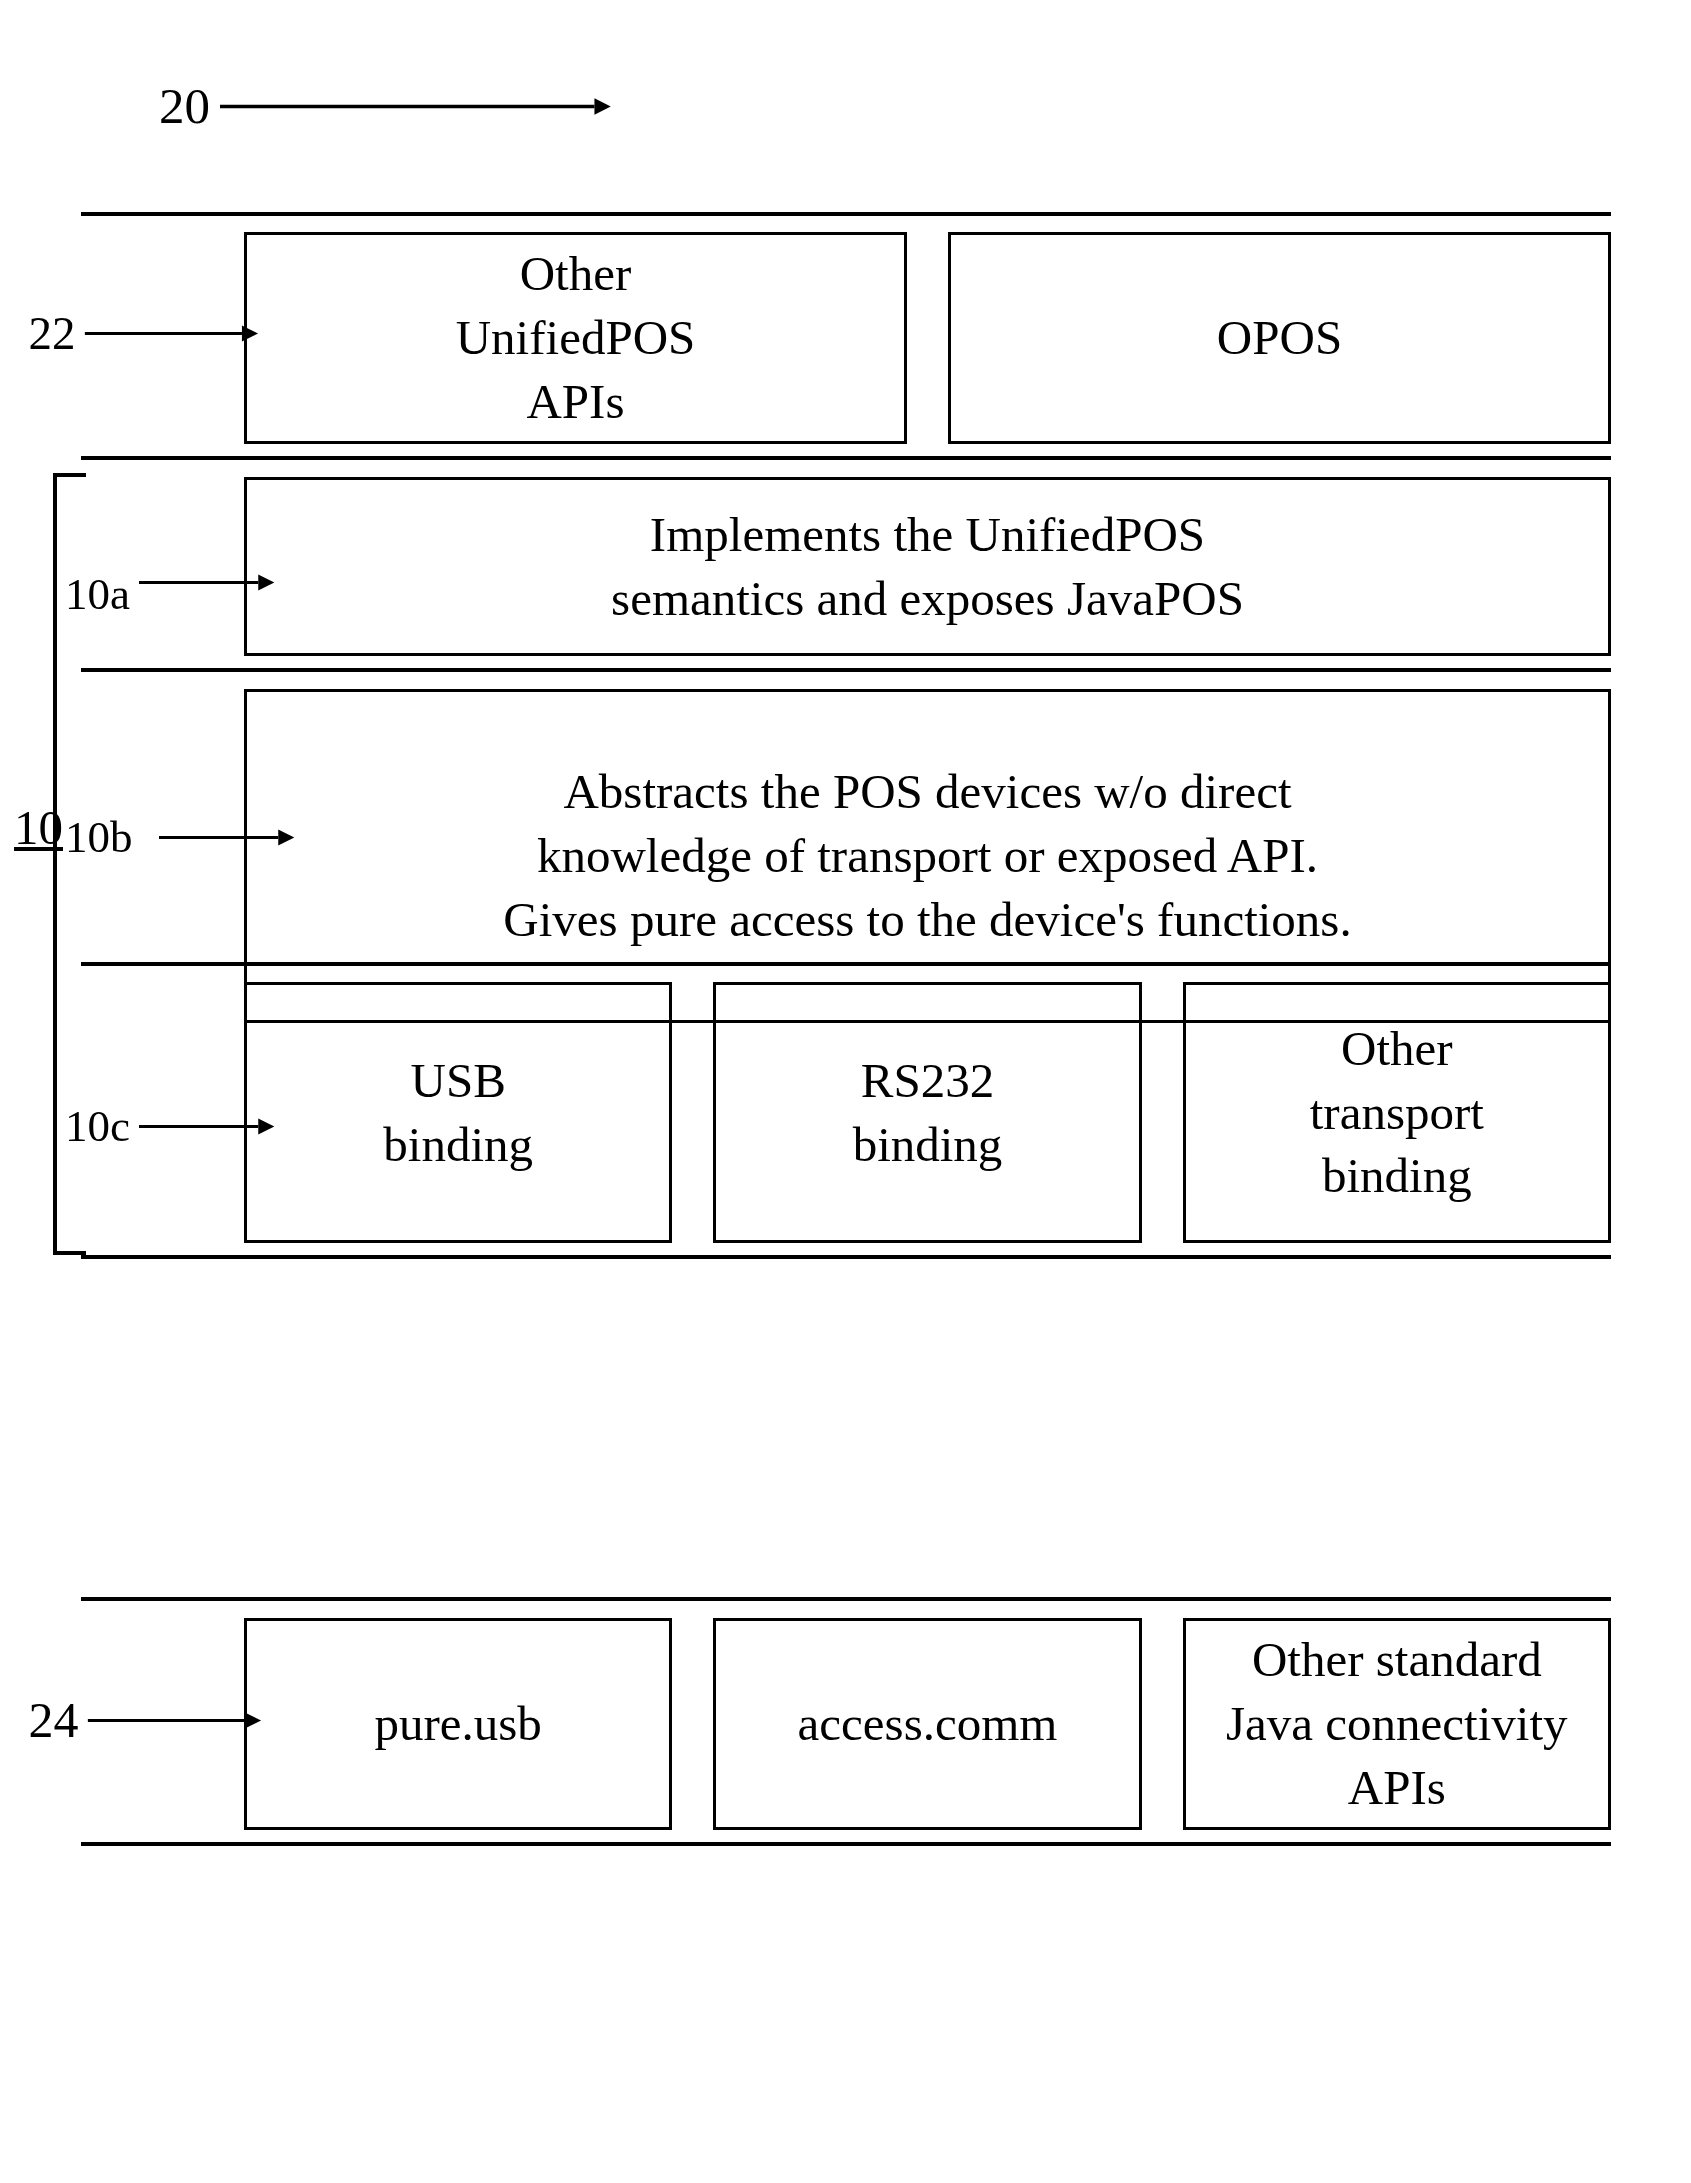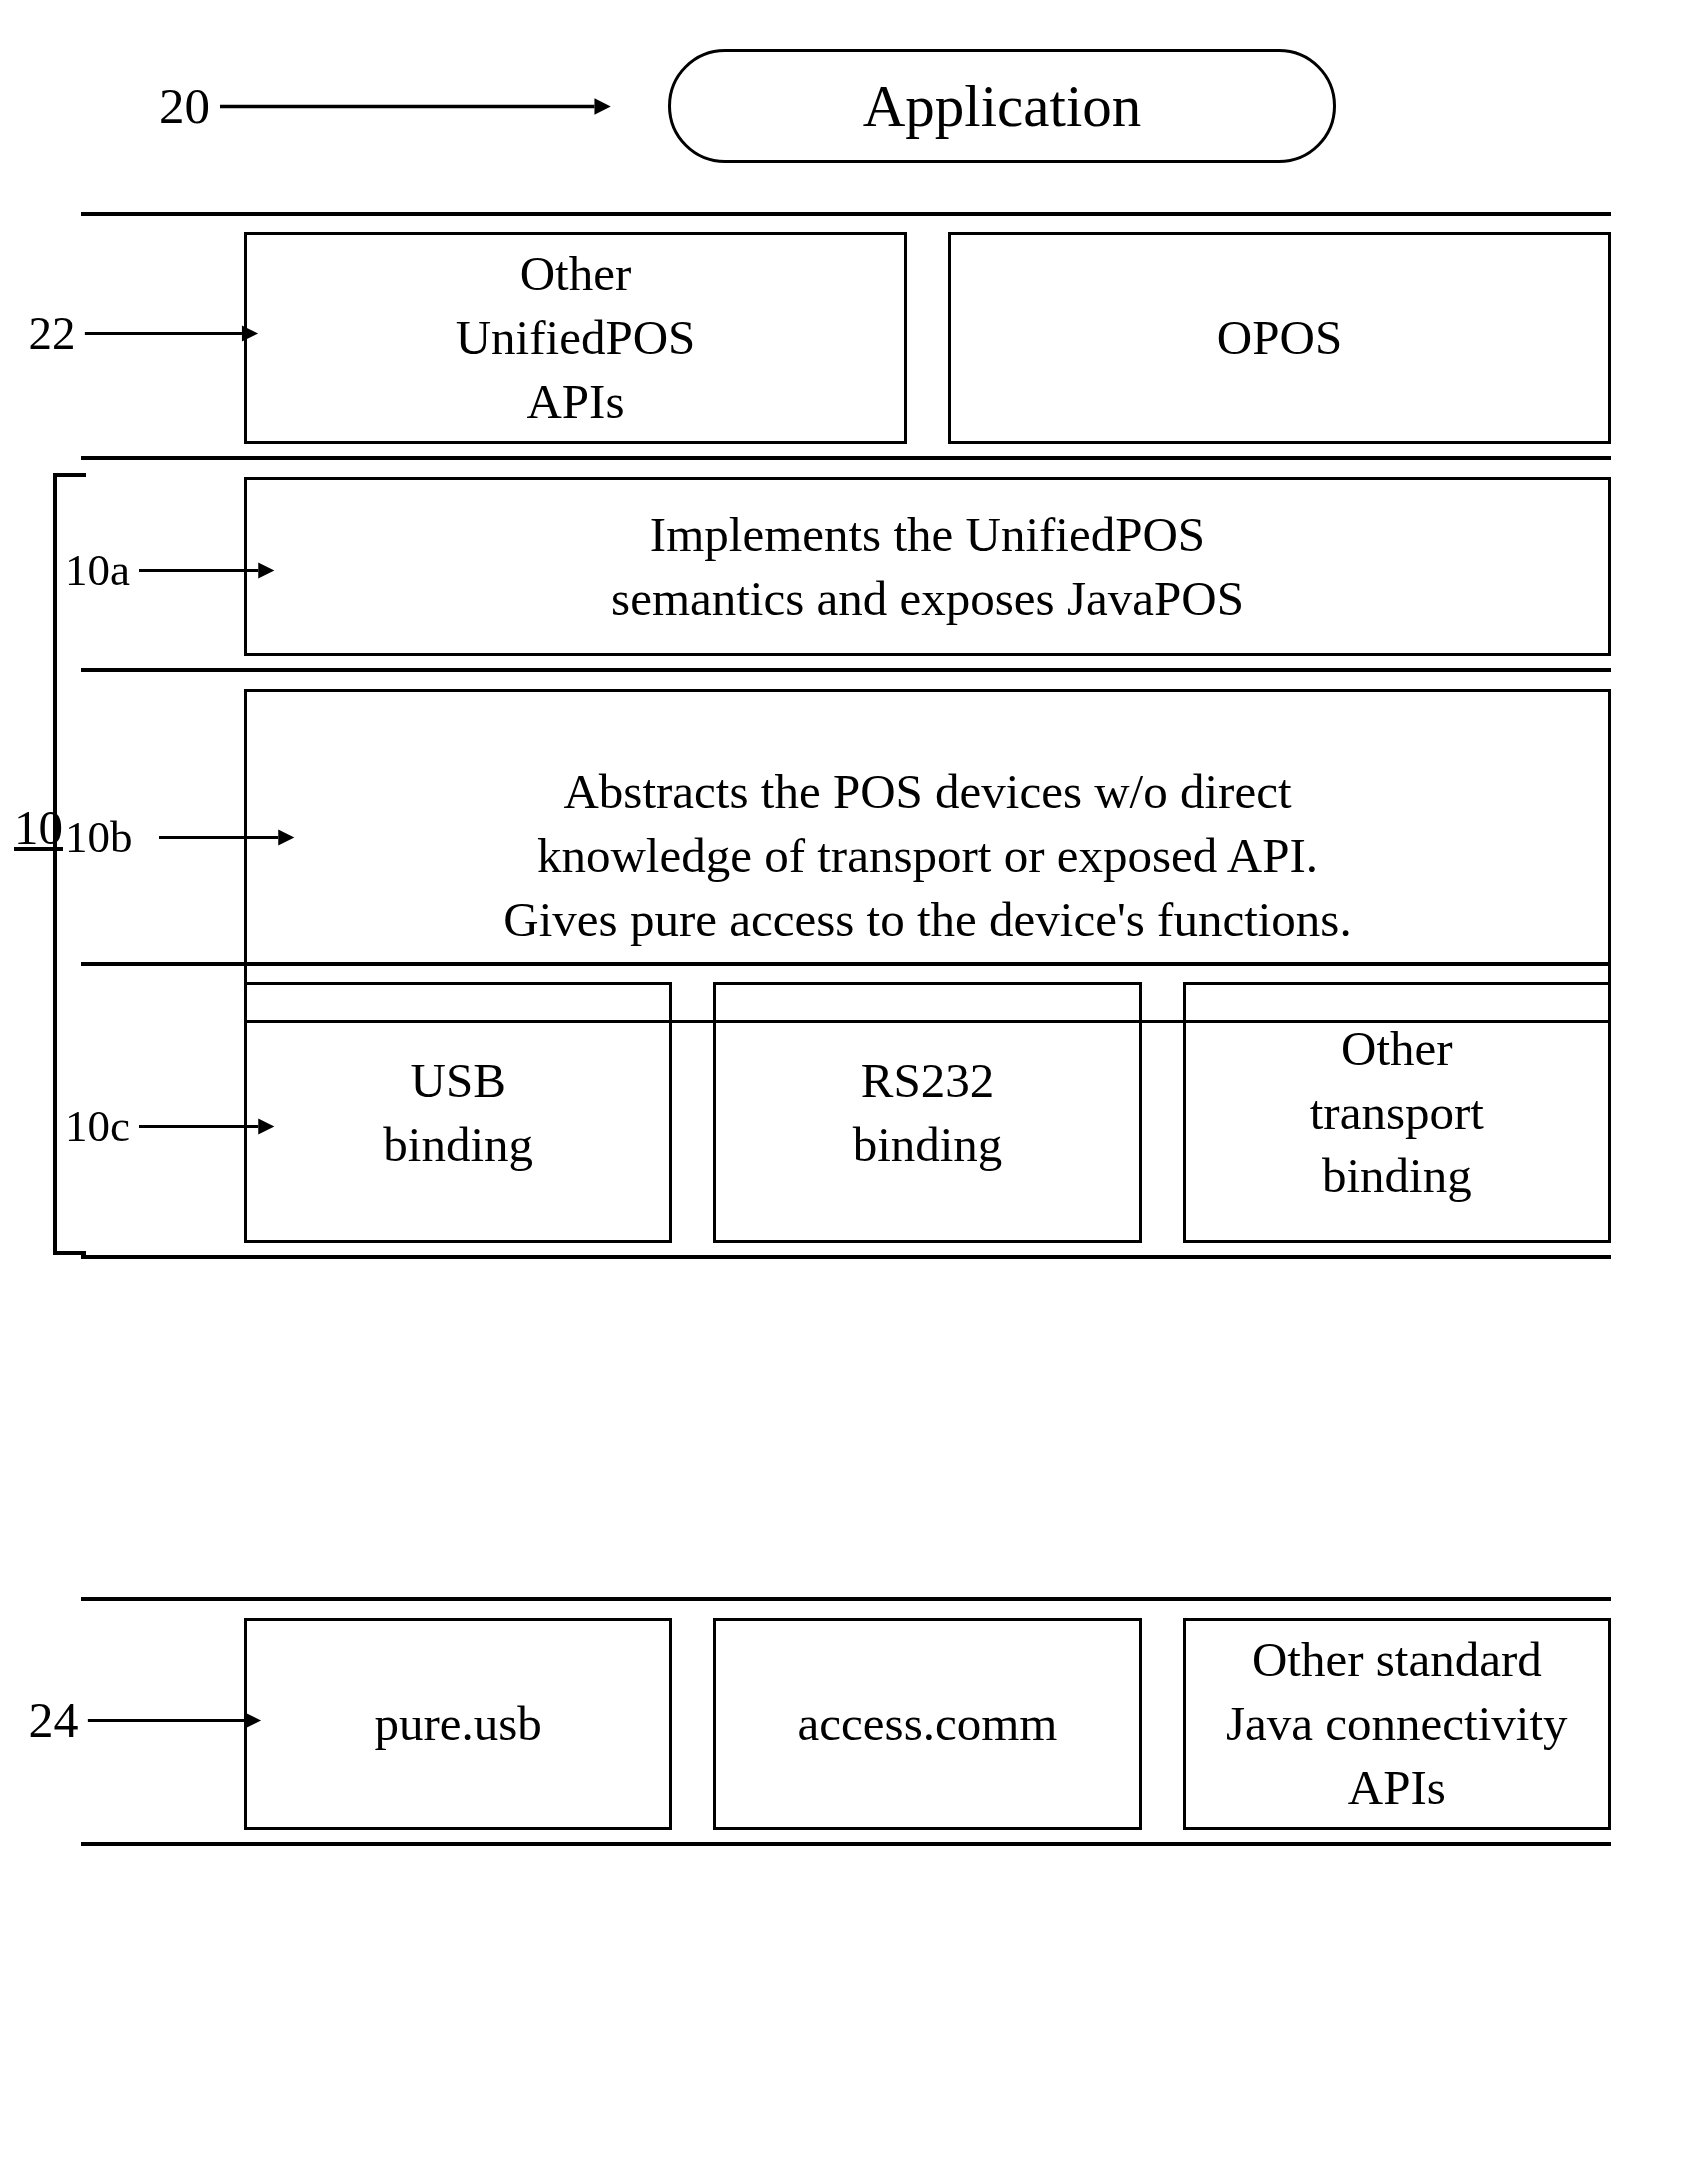--- a/index.html
+++ b/index.html
@@ -136,23 +136,20 @@
       left: 14px;
       font-size: 49px;
       text-decoration: underline;
     }
   </style>
 </head>
 <body>
 
 <div class="diagram">
 
-  <div class="app-box">
-    <span class="app-label">Application</span>
-  </div>
 
   <div style="position:absolute; top:77px; left:159px; display:flex; align-items:center; gap:9.8px;">
     <span style="font-size:51px;">20</span>
     <svg width="407" height="33" viewBox="0 0 500 40">
       <line x1="0" y1="20" x2="460" y2="20" stroke="black" stroke-width="4"></line>
       <polygon points="460,10 480,20 460,30" fill="black"></polygon>
     </svg>
   </div>
 
   <div class="sep-line sep1"></div>
@@ -173,21 +170,21 @@
       <span>OPOS</span>
     </div>
   </div>
 
   <div class="sep-line sep2"></div>
 
   <div class="bracket-10"></div>
   <span class="label-10">10</span>
 
   <div style="position:absolute; top:544px; left:65px; display:flex; align-items:center; gap:8.1px;">
-    <span style="font-size:45px;">10a</span>
+    <span style="font-size:45px;margin-top:24px;">10a</span>
     <svg width="147" height="29" viewBox="0 0 180 36">
       <line x1="0" y1="18" x2="148" y2="18" stroke="black" stroke-width="4"></line>
       <polygon points="148,8 168,18 148,28" fill="black"></polygon>
     </svg>
   </div>
 
   <div class="row row-10a">
     <div class="box box-full">
       <span>Implements the UnifiedPOS<br>semantics and exposes JavaPOS</span>
     </div>

